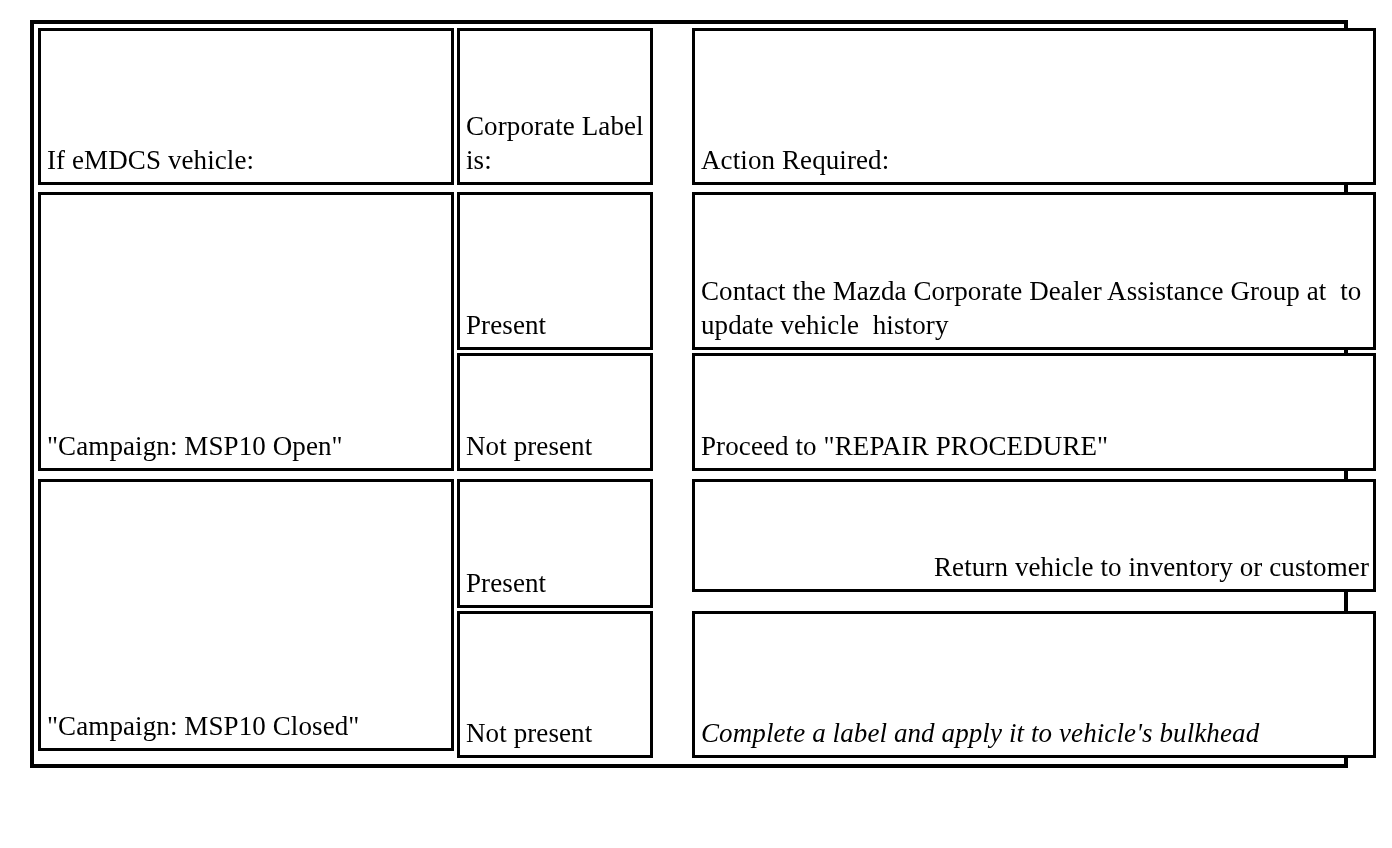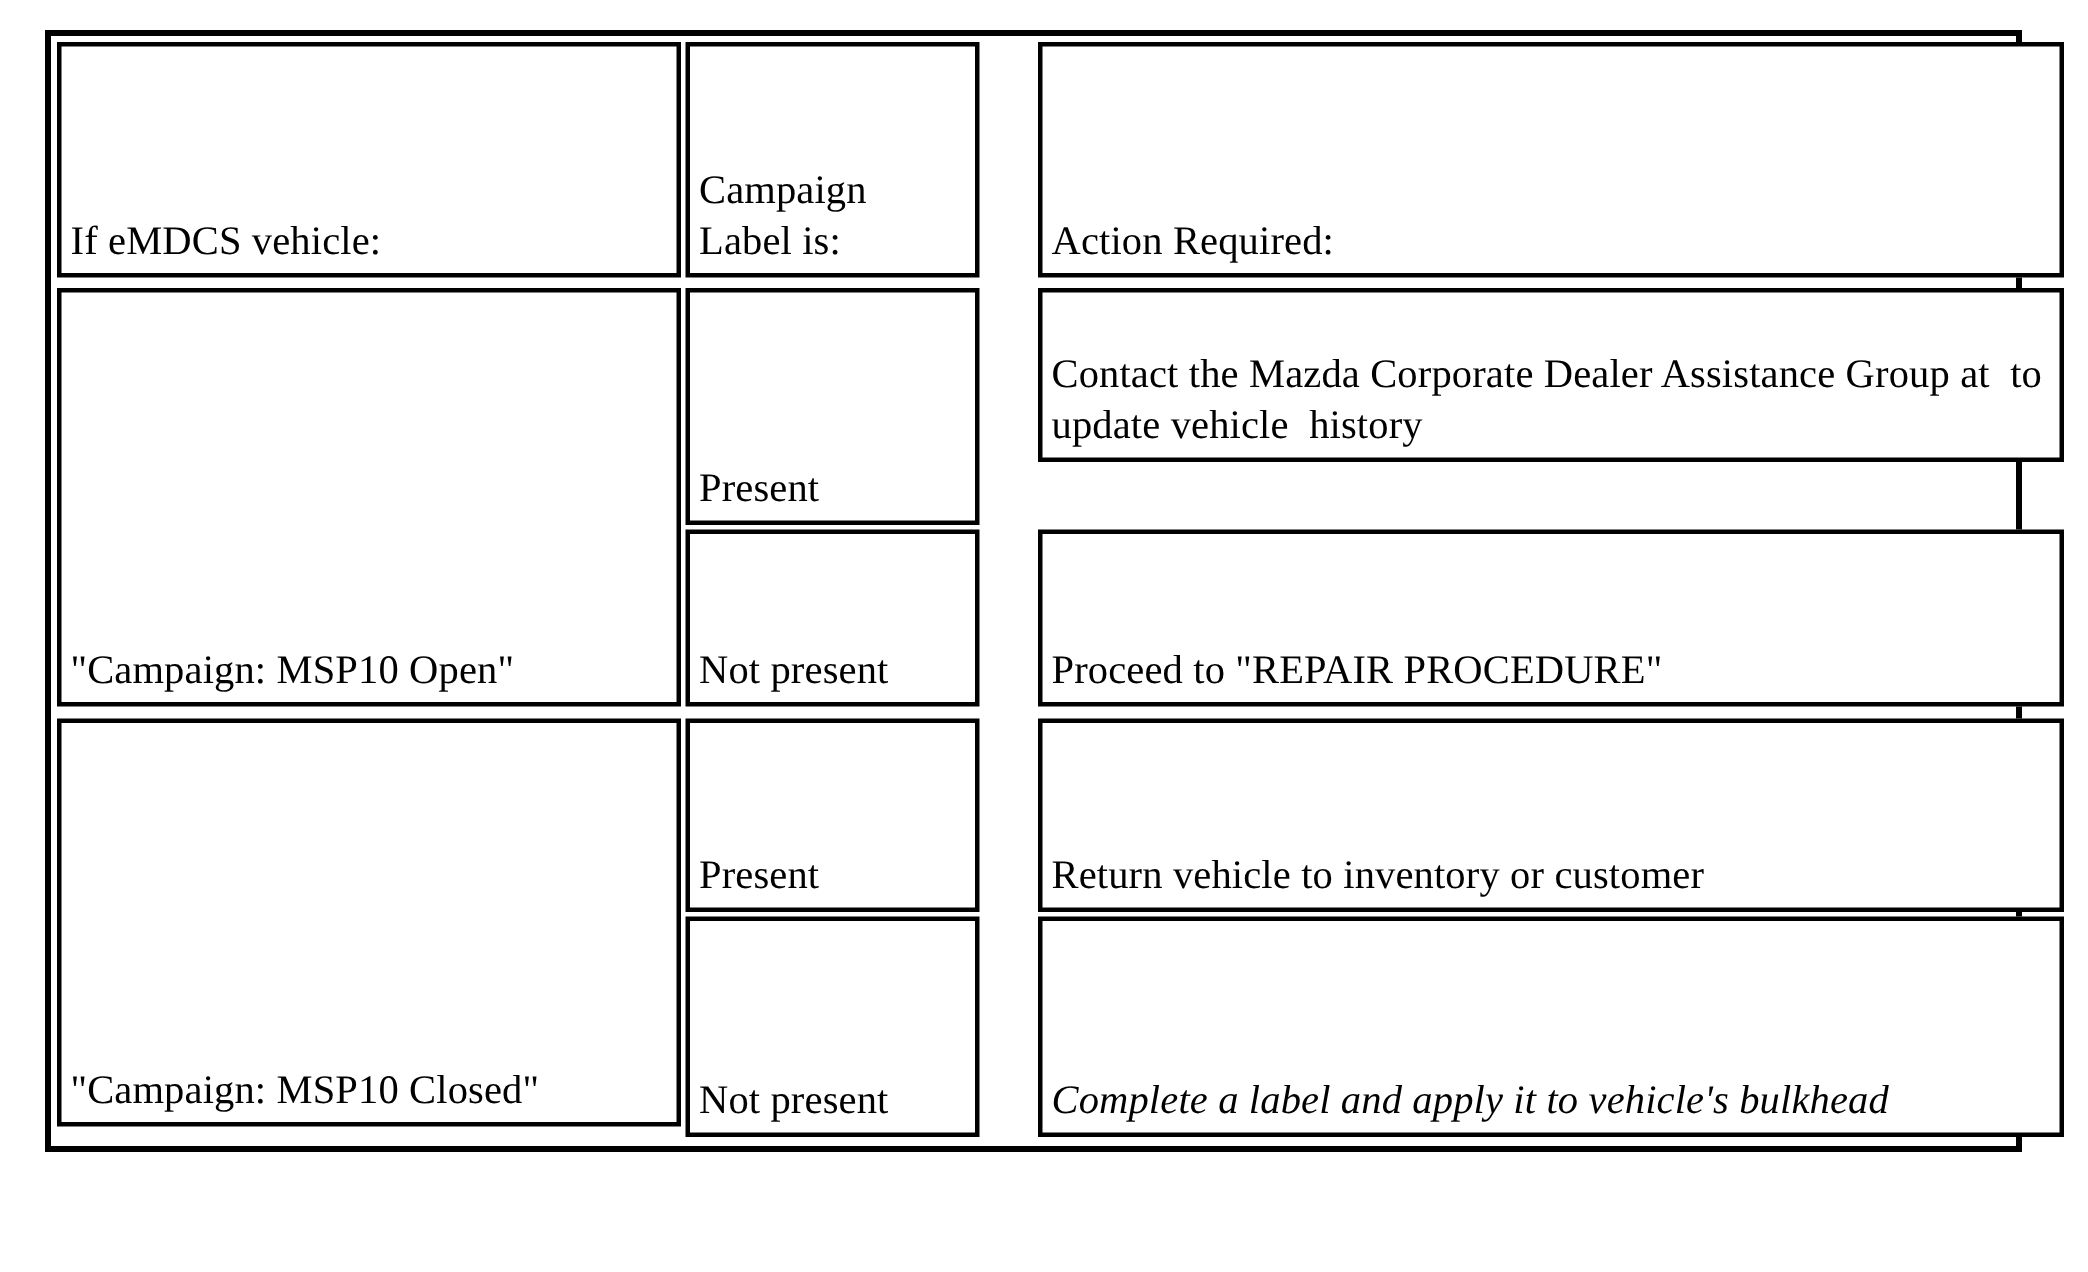--- a/index.html
+++ b/index.html
@@ -59,45 +59,45 @@
   .col-a { left: 4px;    width: 416px; }
   .col-b { left: 423px;  width: 196px; }
   .col-c { left: 622px;  width: 684px; margin-left: 36px; }
 
   
   .row-head  { top: 4px;   height: 157px; }
 
   .row2-a    { top: 168px; height: 279px; }
   .row2-b1   { top: 168px; height: 158px; }
   .row2-b2   { top: 329px; height: 118px; }
-  .row2-c1   { top: 168px; height: 116px; }
+  .row2-c1   { top: 168px; height: 158px; }
   .row2-c2   { top: 329px; height: 118px; }
 
   .row3-a    { top: 455px; height: 279px; }
   .row3-b1   { top: 455px; height: 129px; }
   .row3-b2   { top: 587px; height: 147px; }
-  .row3-c1   { top: 455px; height: 129px; }
+  .row3-c1   { top: 455px; height: 113px; text-align: right; }
   .row3-c2   { top: 587px; height: 147px; font-style: italic; }
 
   
   .row3-a { height: 272px; }
 </style>
 </head>
 <body>
 
 <div class="page">
 
   <div class="table-frame">
 
     <div class="cell col-a row-head">
       <span class="cell-text">If eMDCS vehicle:</span>
     </div>
 
     <div class="cell col-b row-head">
-      <span class="cell-text">Campaign Label is:</span>
+      <span class="cell-text">Corporate Label is:</span>
     </div>
 
     <div class="cell col-c row-head">
       <span class="cell-text">Action Required:</span>
     </div>
 
     <div class="cell col-a row2-a">
       <span class="cell-text">"Campaign: MSP10 Open"</span>
     </div>
 

